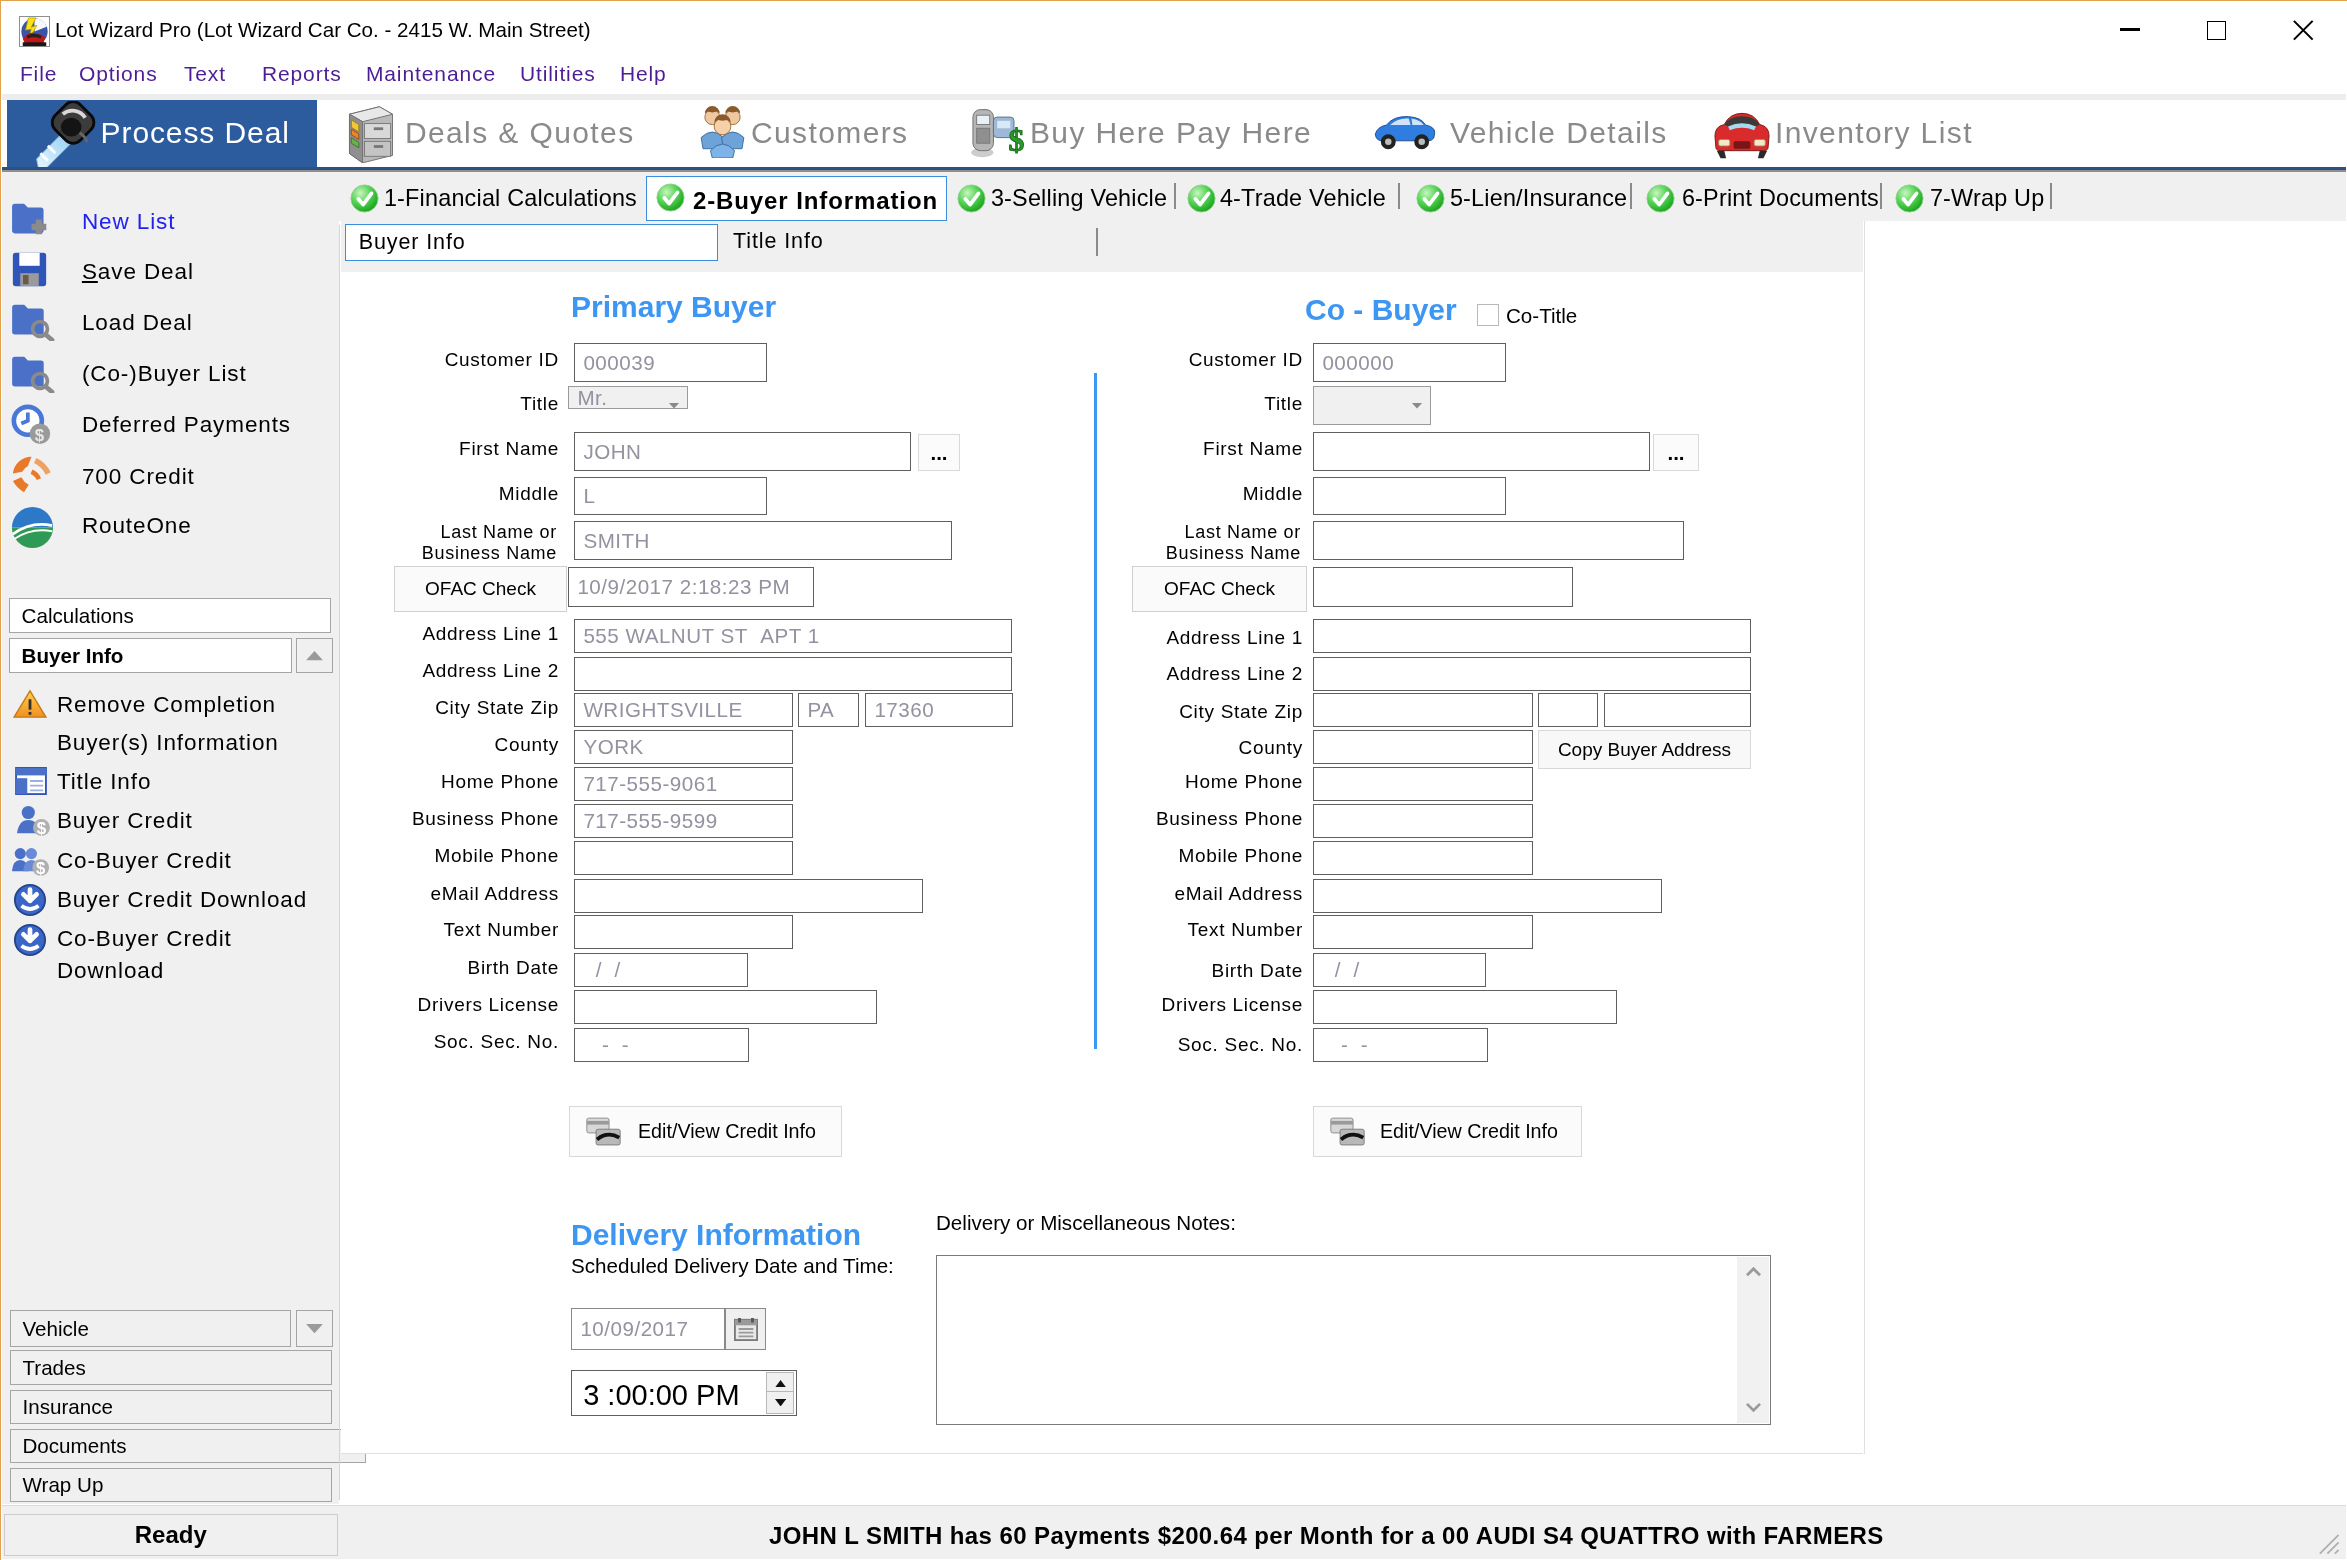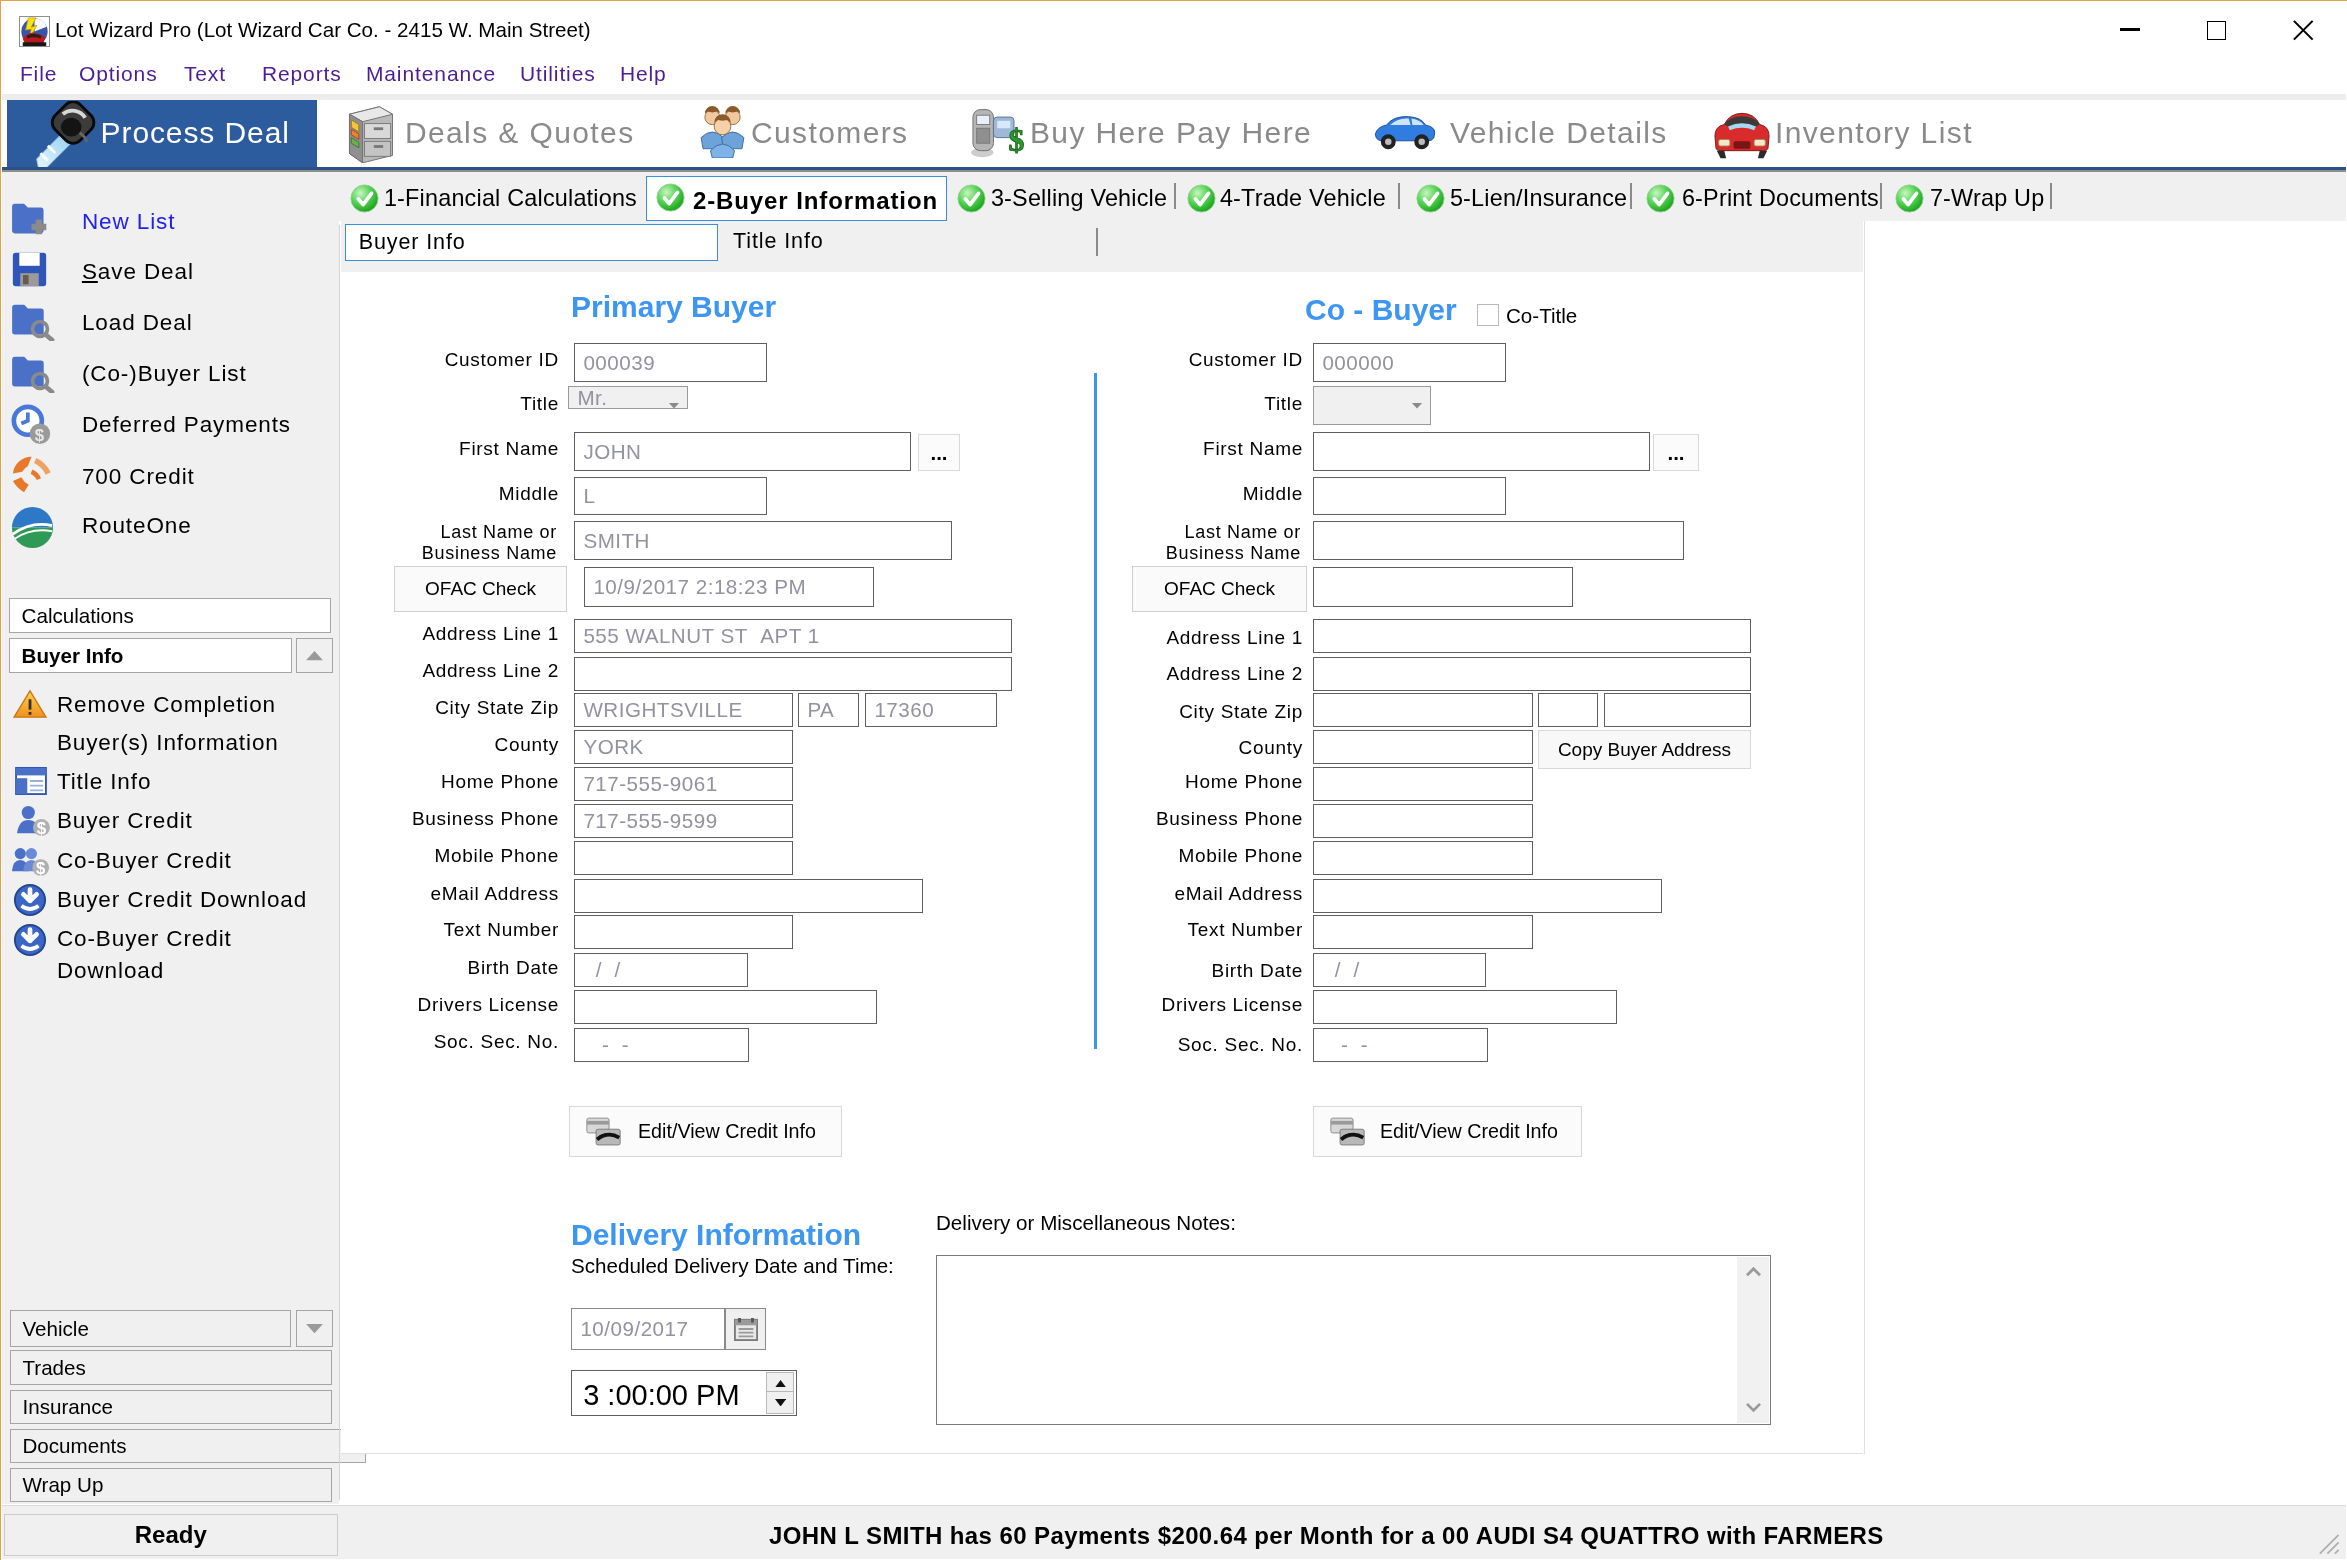--- a/index.html
+++ b/index.html
@@ -382,26 +382,26 @@
   <div class="inp" style="left:227px;top:119px;width:120px;height:23px;background:#f0f0f0;border-color:#9a9a9a">Mr.
     <svg class="abs" style="right:7.5px;top:15px" width="12" height="7.5" viewBox="0 0 13 8">
         <path d="M1 1 L12 1 L6.5 7 Z" fill="#8a8a8a"></path>
       </svg>
   </div>
   <div class="inp" style="left:233px;top:165px;width:337px;height:39px">JOHN</div>
   <div class="btn" style="left:577px;top:167px;width:42px;height:37px;font-size:20.6px;font-weight:bold">...</div>
   <div class="inp" style="left:233px;top:210px;width:193px;height:38px">L</div>
   <div class="inp" style="left:233px;top:254px;width:378px;height:39px">SMITH</div>
   <div class="btn" style="left:53px;top:299px;width:173px;height:46px;border-color:#d0d0d0;background:#fafafa">OFAC Check</div>
-  <div class="inp" style="left:243px;top:300px;width:290px;height:40px">10/9/2017 2:18:23 PM</div>
+  <div class="inp" style="left:227px;top:300px;width:246px;height:40px">10/9/2017 2:18:23 PM</div>
   <div class="inp" style="left:233px;top:352px;width:438px;height:34px">555 WALNUT ST&nbsp;&nbsp;APT 1</div>
   <div class="inp" style="left:233px;top:390px;width:438px;height:34px"></div>
   <div class="inp" style="left:233px;top:426px;width:219px;height:34px">WRIGHTSVILLE</div>
   <div class="inp" style="left:457px;top:426px;width:61px;height:34px">PA</div>
-  <div class="inp" style="left:524px;top:426px;width:132px;height:34px">17360</div>
+  <div class="inp" style="left:524px;top:426px;width:148px;height:34px">17360</div>
   <div class="inp" style="left:233px;top:463px;width:219px;height:34px">YORK</div>
   <div class="inp" style="left:233px;top:500px;width:219px;height:34px">717-555-9061</div>
   <div class="inp" style="left:233px;top:537px;width:219px;height:34px">717-555-9599</div>
   <div class="inp" style="left:233px;top:574px;width:219px;height:34px"></div>
   <div class="inp" style="left:233px;top:612px;width:349px;height:34px"></div>
   <div class="inp" style="left:233px;top:648px;width:219px;height:34px"></div>
   <div class="inp" style="left:233px;top:686px;width:174px;height:34px">&nbsp;&nbsp;/&nbsp;&nbsp;/</div>
   <div class="inp" style="left:233px;top:723px;width:303px;height:34px"></div>
   <div class="inp" style="left:233px;top:761px;width:175px;height:34px">&nbsp;&nbsp;&nbsp;-&nbsp;&nbsp;-</div>
 

